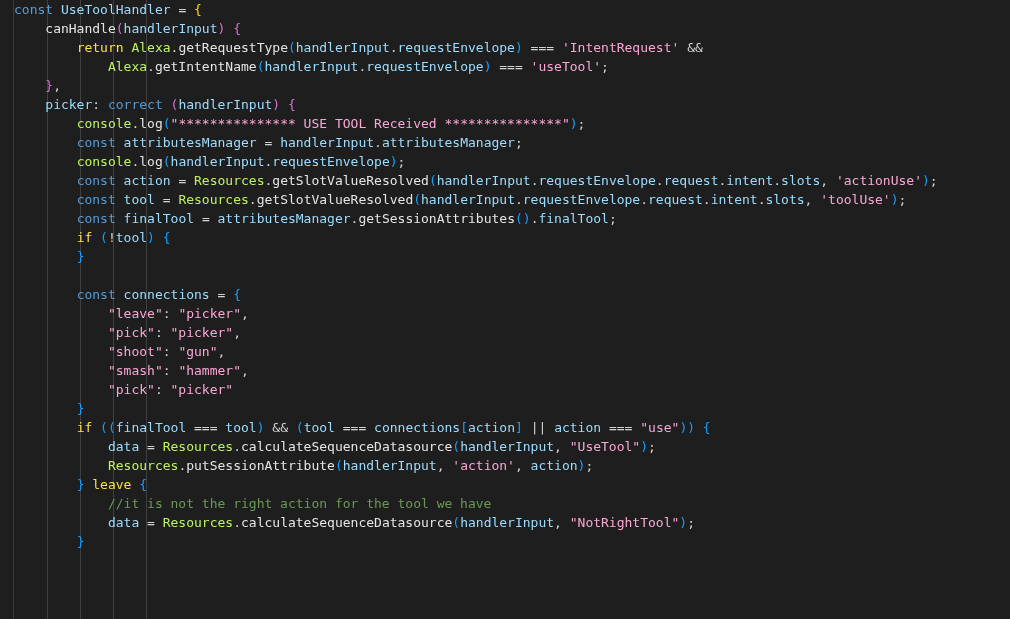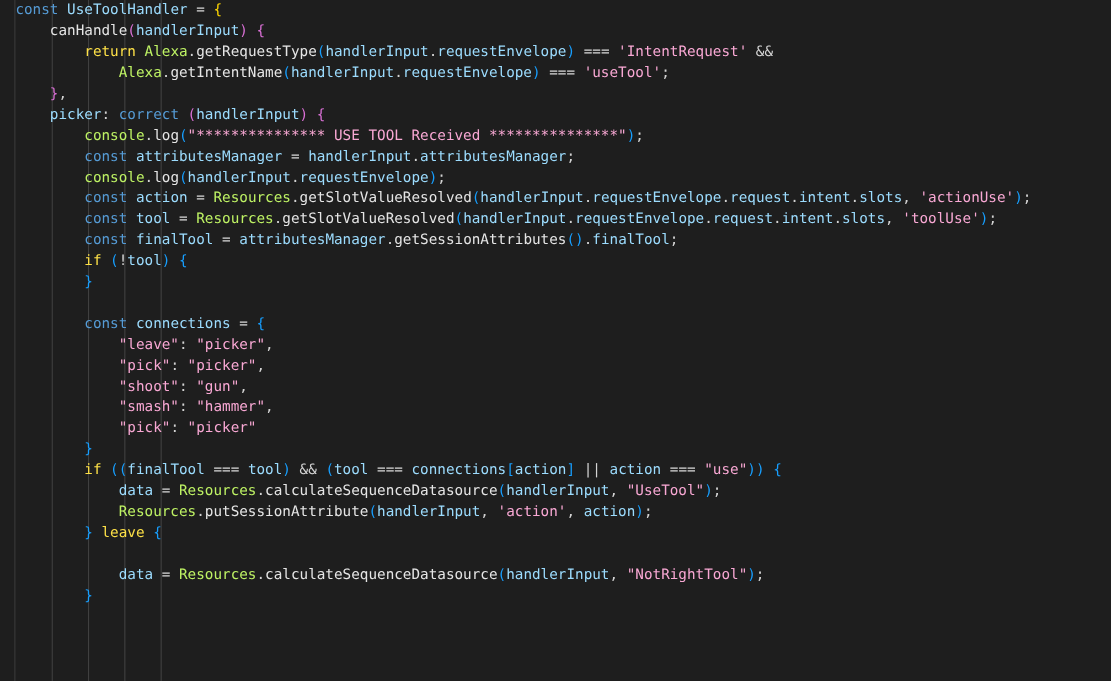--- a/index.html
+++ b/index.html
@@ -107,17 +107,17 @@
       <div class="code-line"><span class="t-op">            </span><span class="t-str">"leave"</span><span class="t-op">:</span><span class="t-op"> </span><span class="t-str">"picker"</span><span class="t-op">,</span></div>
       <div class="code-line"><span class="t-op">            </span><span class="t-str">"pick"</span><span class="t-op">:</span><span class="t-op"> </span><span class="t-str">"picker"</span><span class="t-op">,</span></div>
       <div class="code-line"><span class="t-op">            </span><span class="t-str">"shoot"</span><span class="t-op">:</span><span class="t-op"> </span><span class="t-str">"gun"</span><span class="t-op">,</span></div>
       <div class="code-line"><span class="t-op">            </span><span class="t-str">"smash"</span><span class="t-op">:</span><span class="t-op"> </span><span class="t-str">"hammer"</span><span class="t-op">,</span></div>
       <div class="code-line"><span class="t-op">            </span><span class="t-str">"pick"</span><span class="t-op">:</span><span class="t-op"> </span><span class="t-str">"picker"</span></div>
       <div class="code-line"><span class="t-op">        </span><span class="t-brk-b">}</span></div>
       <div class="code-line"><span class="t-op">        </span><span class="t-ctl">if</span><span class="t-op"> </span><span class="t-brk-b">((</span><span class="t-var">finalTool</span><span class="t-op"> </span><span class="t-op">===</span><span class="t-op"> </span><span class="t-var">tool</span><span class="t-brk-b">)</span><span class="t-op"> </span><span class="t-op">&amp;&amp;</span><span class="t-op"> </span><span class="t-brk-b">(</span><span class="t-var">tool</span><span class="t-op"> </span><span class="t-op">===</span><span class="t-op"> </span><span class="t-var">connections</span><span class="t-brk-b">[</span><span class="t-var">action</span><span class="t-brk-b">]</span><span class="t-op"> </span><span class="t-op">||</span><span class="t-op"> </span><span class="t-var">action</span><span class="t-op"> </span><span class="t-op">===</span><span class="t-op"> </span><span class="t-str">"use"</span><span class="t-brk-b">))</span><span class="t-op"> </span><span class="t-brk-b">{</span></div>
       <div class="code-line"><span class="t-op">            </span><span class="t-var">data</span><span class="t-op"> </span><span class="t-op">=</span><span class="t-op"> </span><span class="t-cls">Resources</span><span class="t-op">.</span><span class="t-fn">calculateSequenceDatasource</span><span class="t-brk-b">(</span><span class="t-var">handlerInput</span><span class="t-op">,</span><span class="t-op"> </span><span class="t-str">"UseTool"</span><span class="t-brk-b">)</span><span class="t-op">;</span></div>
       <div class="code-line"><span class="t-op">            </span><span class="t-cls">Resources</span><span class="t-op">.</span><span class="t-fn">putSessionAttribute</span><span class="t-brk-b">(</span><span class="t-var">handlerInput</span><span class="t-op">,</span><span class="t-op"> </span><span class="t-str">'action'</span><span class="t-op">,</span><span class="t-op"> </span><span class="t-var">action</span><span class="t-brk-b">)</span><span class="t-op">;</span></div>
       <div class="code-line"><span class="t-op">        </span><span class="t-brk-b">}</span><span class="t-op"> </span><span class="t-ctl">leave</span><span class="t-op"> </span><span class="t-brk-b">{</span></div>
-      <div class="code-line"><span class="t-op">            </span></div>
+      <div class="code-line"><span class="t-op">            </span><span class="t-cmt">//it is not the right action for the tool we have</span></div>
       <div class="code-line"><span class="t-op">            </span><span class="t-var">data</span><span class="t-op"> </span><span class="t-op">=</span><span class="t-op"> </span><span class="t-cls">Resources</span><span class="t-op">.</span><span class="t-fn">calculateSequenceDatasource</span><span class="t-brk-b">(</span><span class="t-var">handlerInput</span><span class="t-op">,</span><span class="t-op"> </span><span class="t-str">"NotRightTool"</span><span class="t-brk-b">)</span><span class="t-op">;</span></div>
       <div class="code-line"><span class="t-op">        </span><span class="t-brk-b">}</span></div>
     </div>
 </div>
 
 </body></html>

